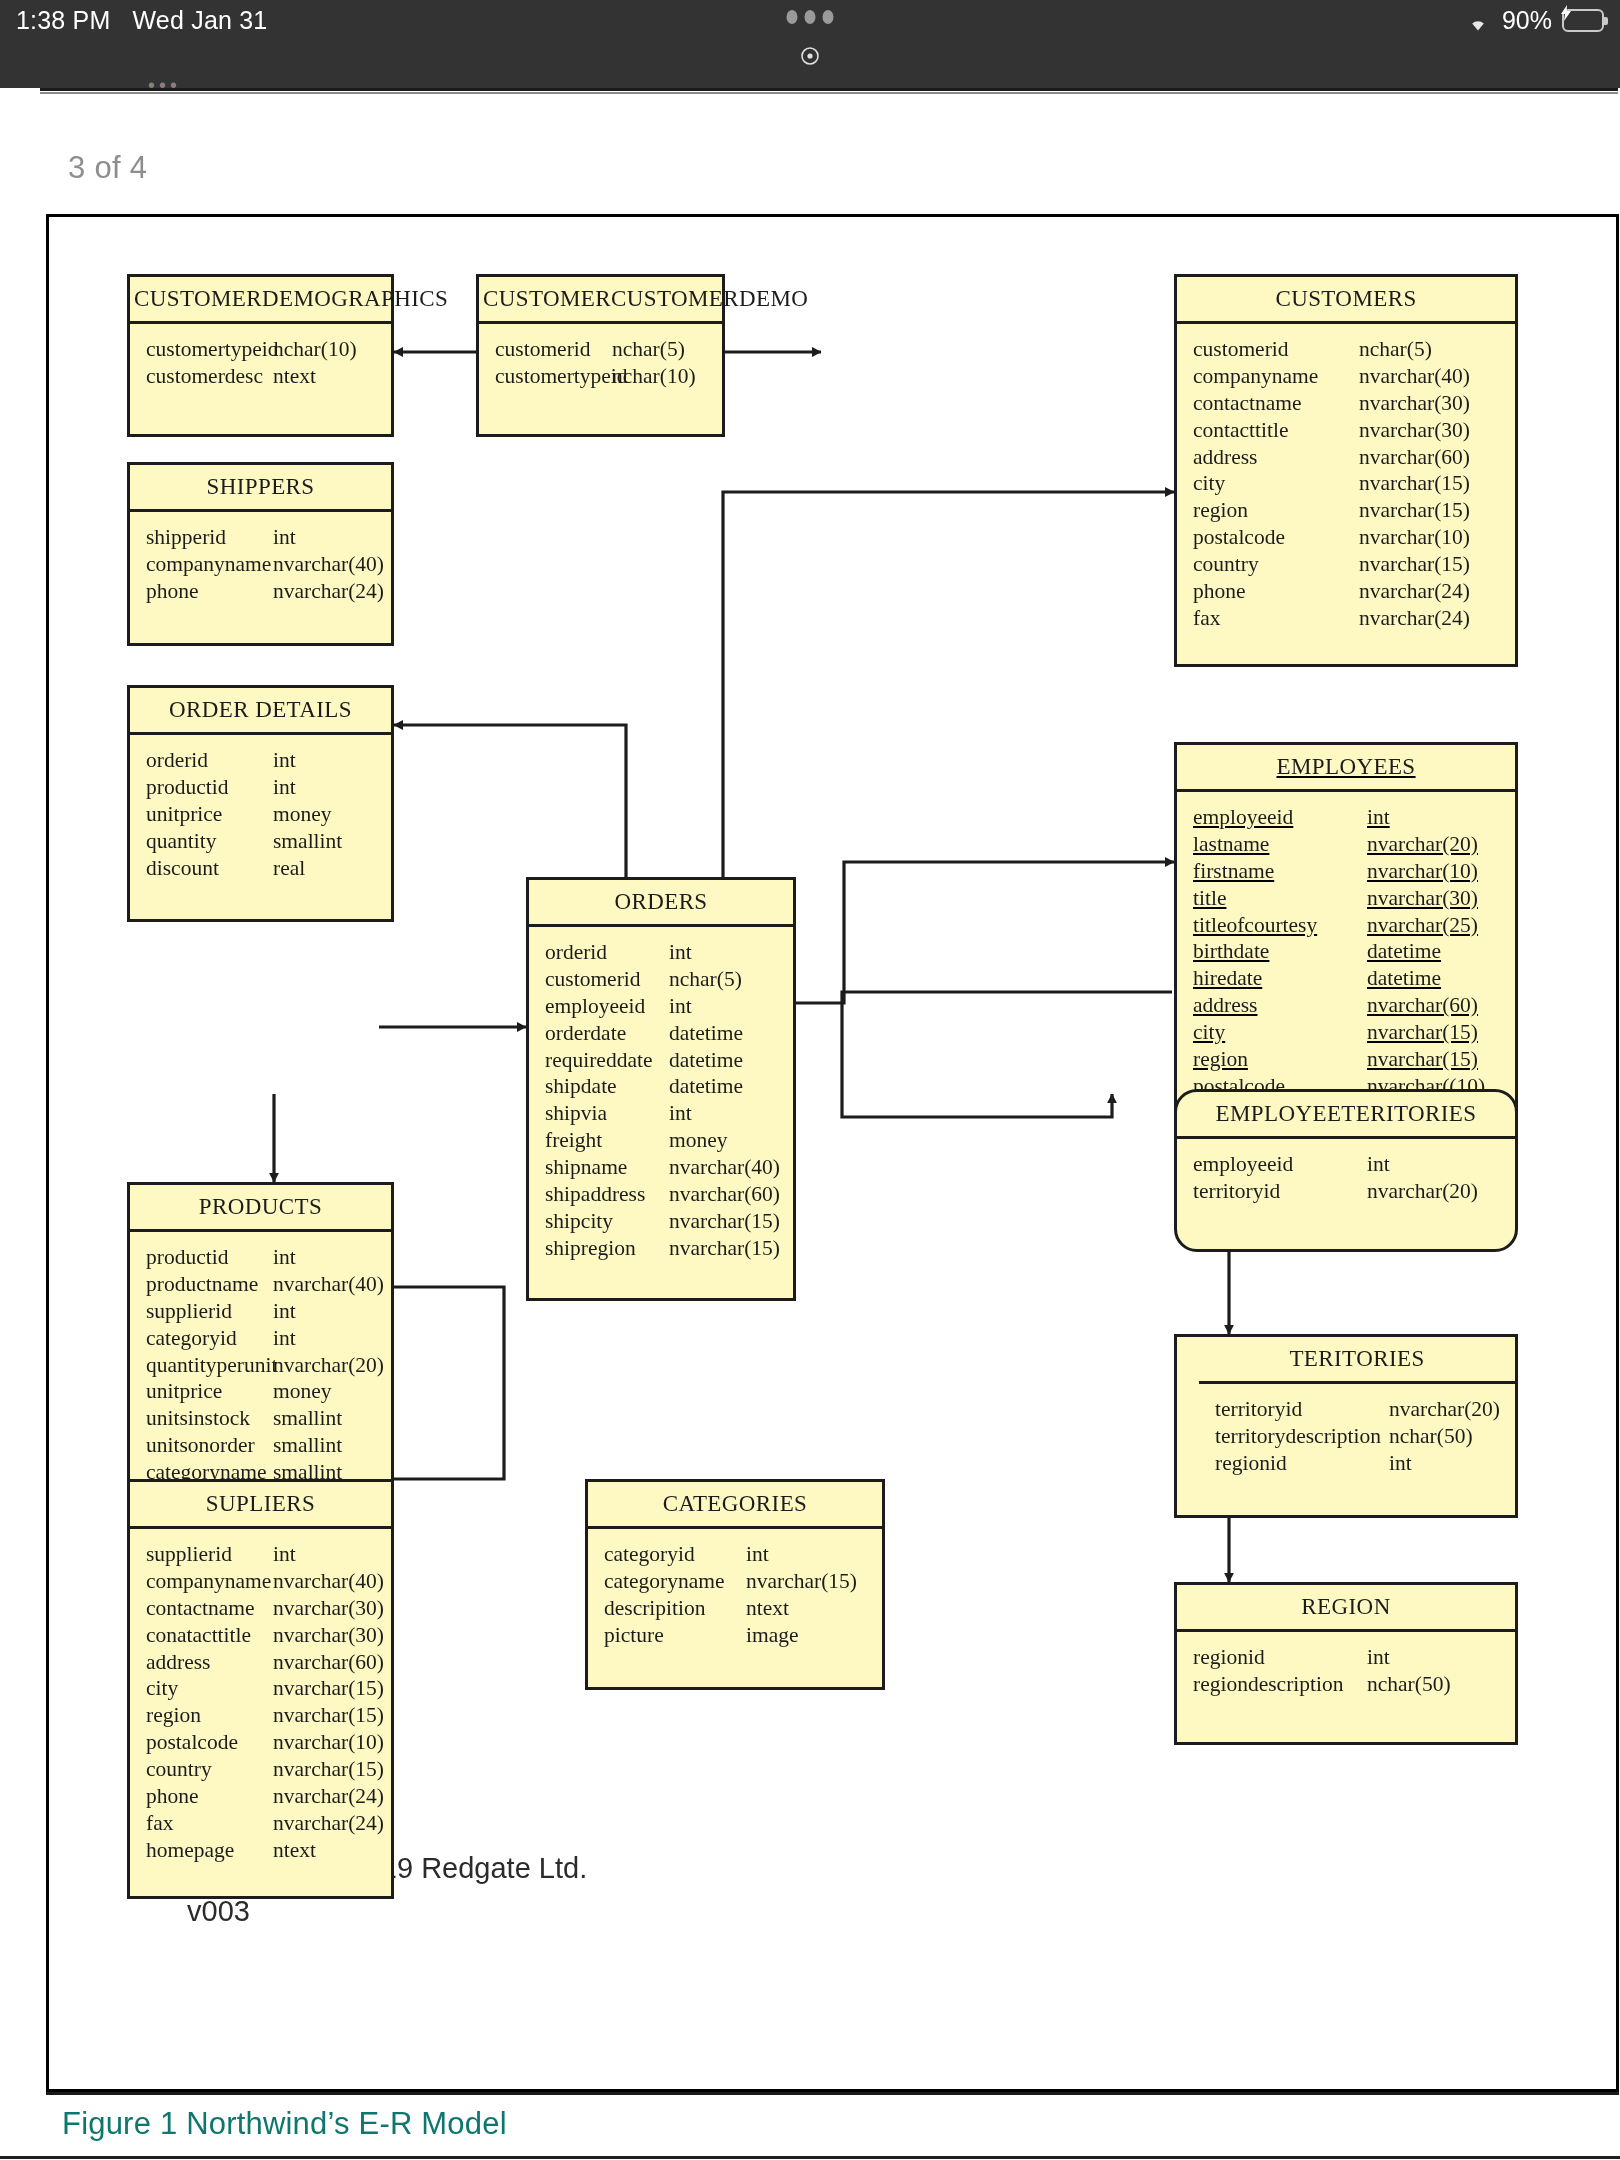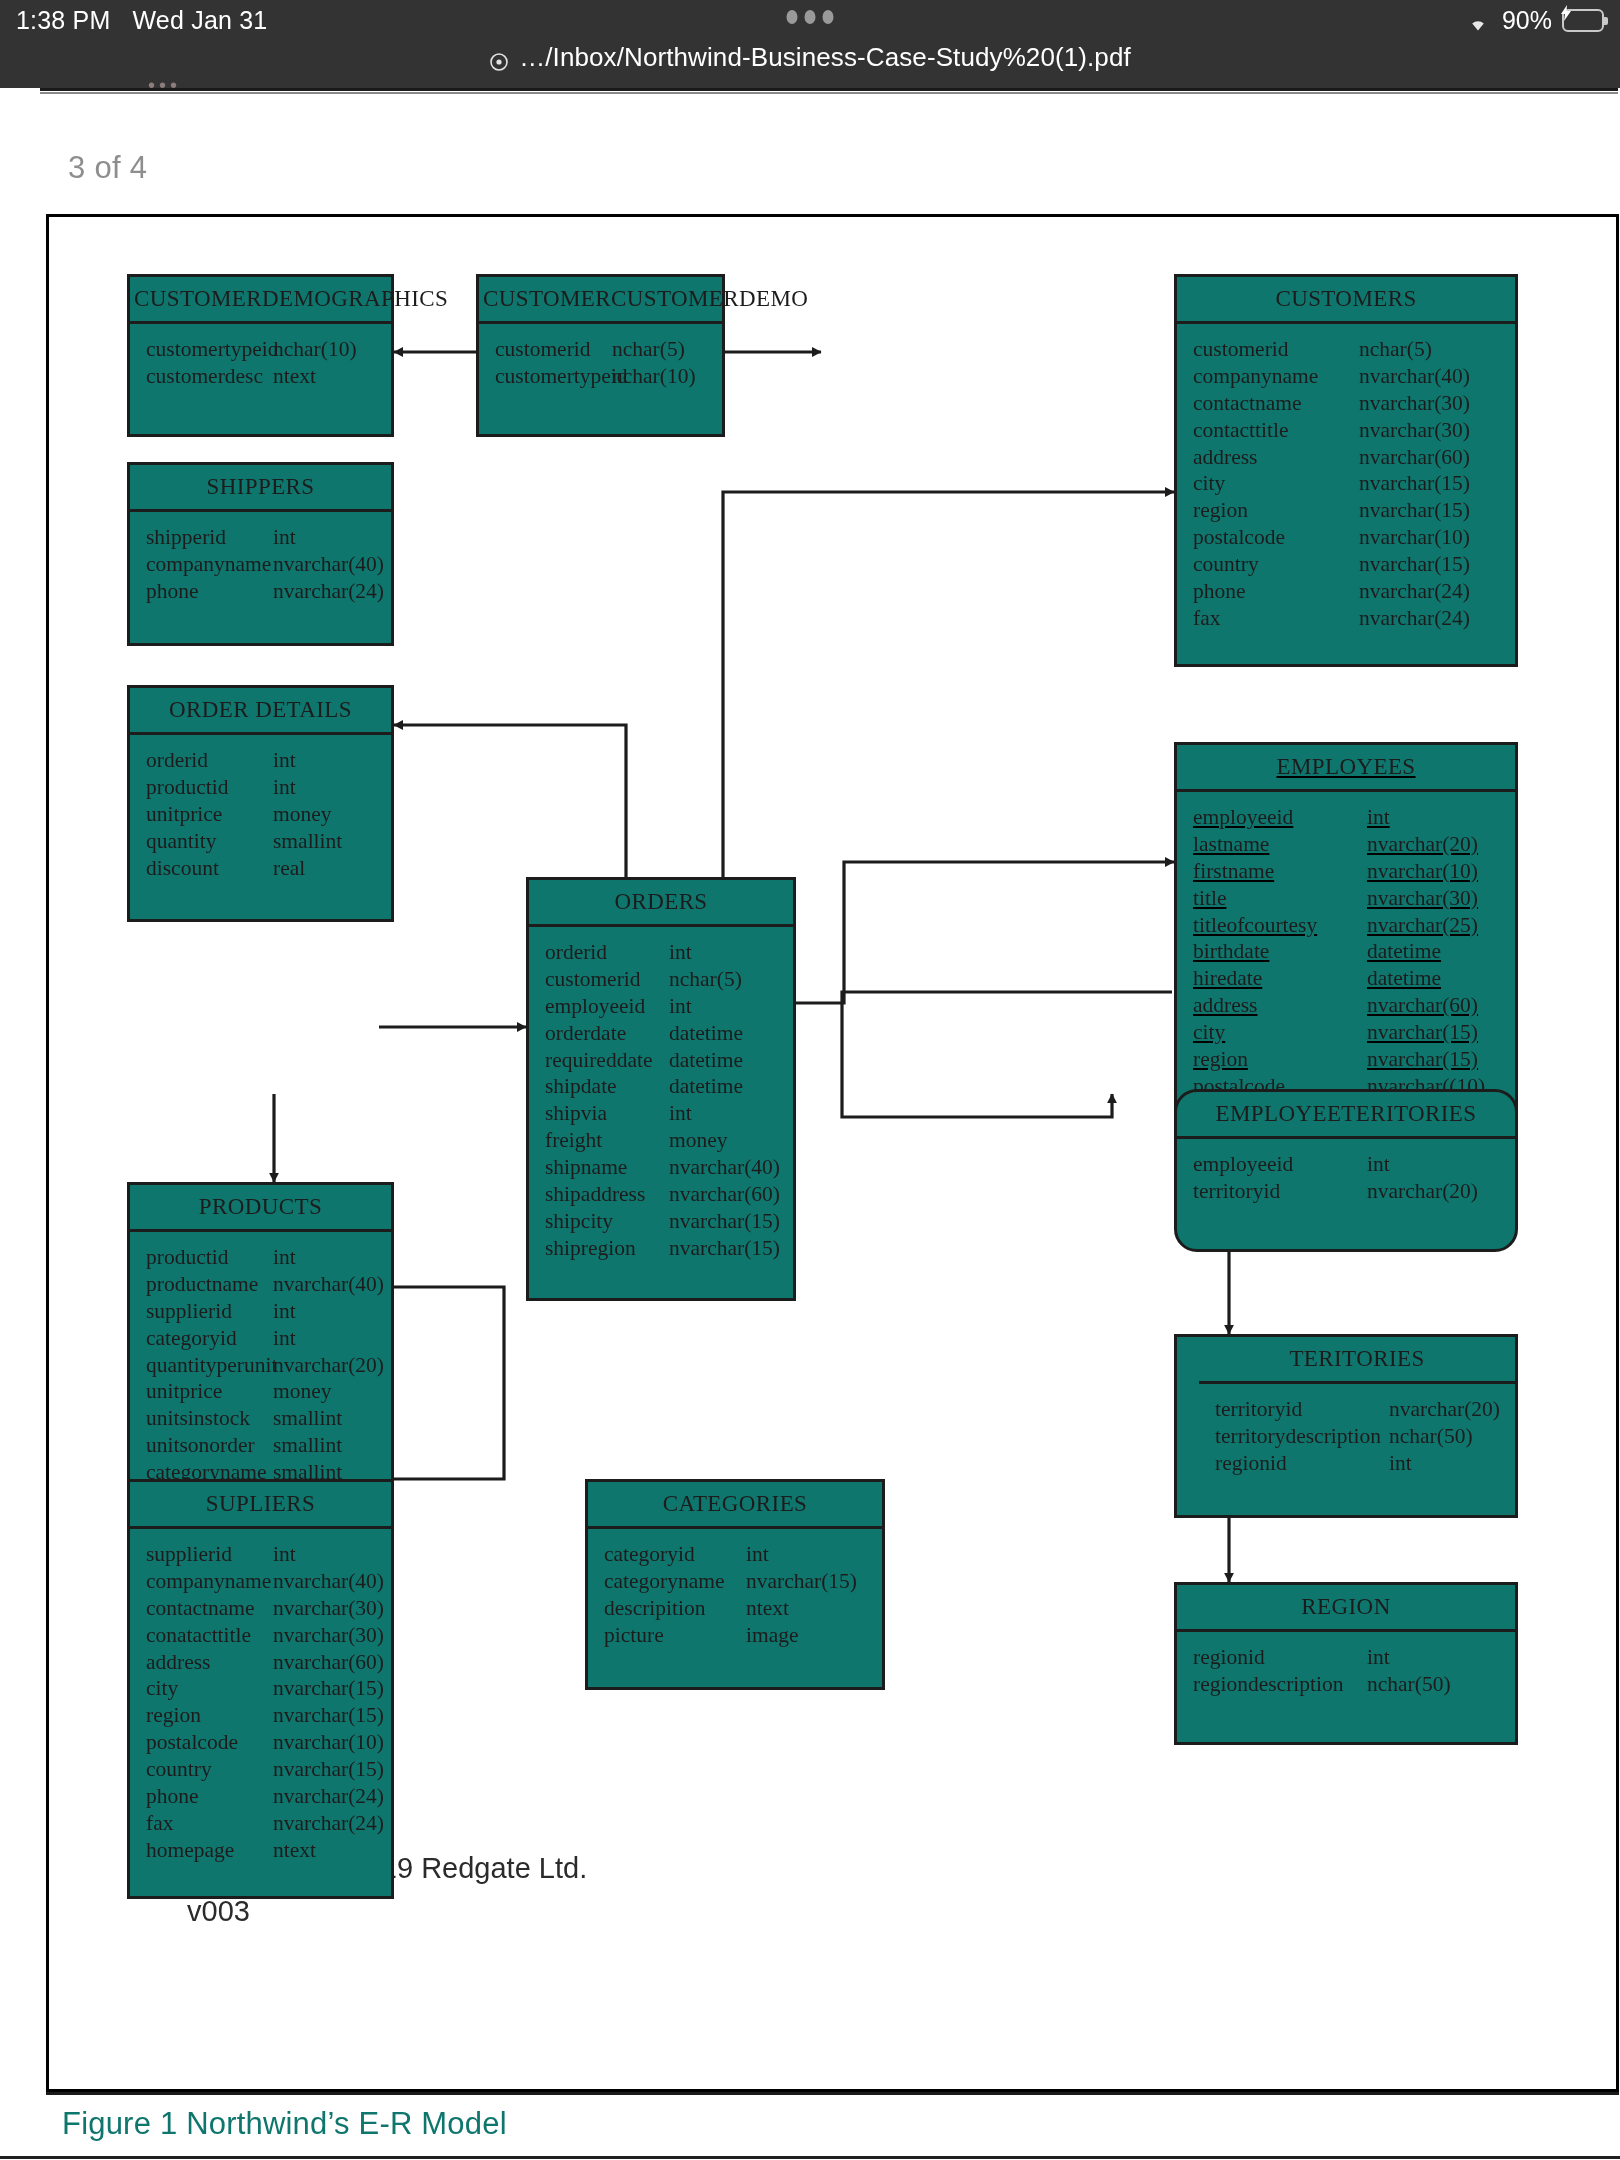--- a/index.html
+++ b/index.html
@@ -80,21 +80,21 @@
     position: absolute; left: 46px; top: 126px;
     width: 1573px; height: 1878px;
     border: 3px solid #000000; background: #ffffff;
   }
   .fig-inner { position: absolute; inset: 0; }
 
   
   .ent {
     position: absolute;
     border: 3px solid #1c1c1c;
-    background: #0f766e;
+    background: #fef9c3;
     font-family: "Liberation Serif", serif;
     z-index: 3;
   }
   .ent .hd {
     text-align: center;
     font-size: 23px;
     letter-spacing: .4px;
     color: #1c1c1c;
     padding: 9px 4px 9px;
     border-bottom: 3px solid #1c1c1c;
@@ -164,21 +164,20 @@
     </span>
   </div>
 
   <div class="sb-title">
     <span class="lock-ico">
       <svg viewBox="0 0 20 20" width="20" height="20">
         <circle cx="10" cy="10" r="8" fill="none" stroke="#e2e2e2" stroke-width="1.6"></circle>
         <circle cx="10" cy="10" r="2.6" fill="#e2e2e2"></circle>
       </svg>
     </span>
-    <span>…/Inbox/Northwind-Business-Case-Study%20(1).pdf</span>
   </div>
 </div>
 
 <div class="docpage">
 
   <div class="tabline"></div>
   <div class="ghost-tab">•••</div>
 
   <div class="pagecount">3 of 4</div>
 

